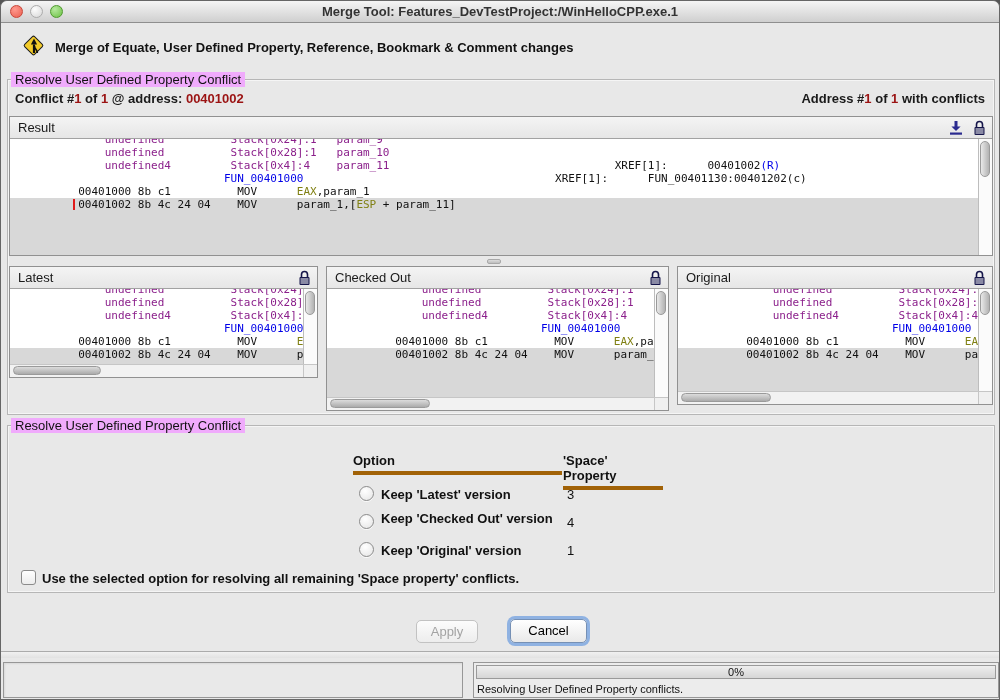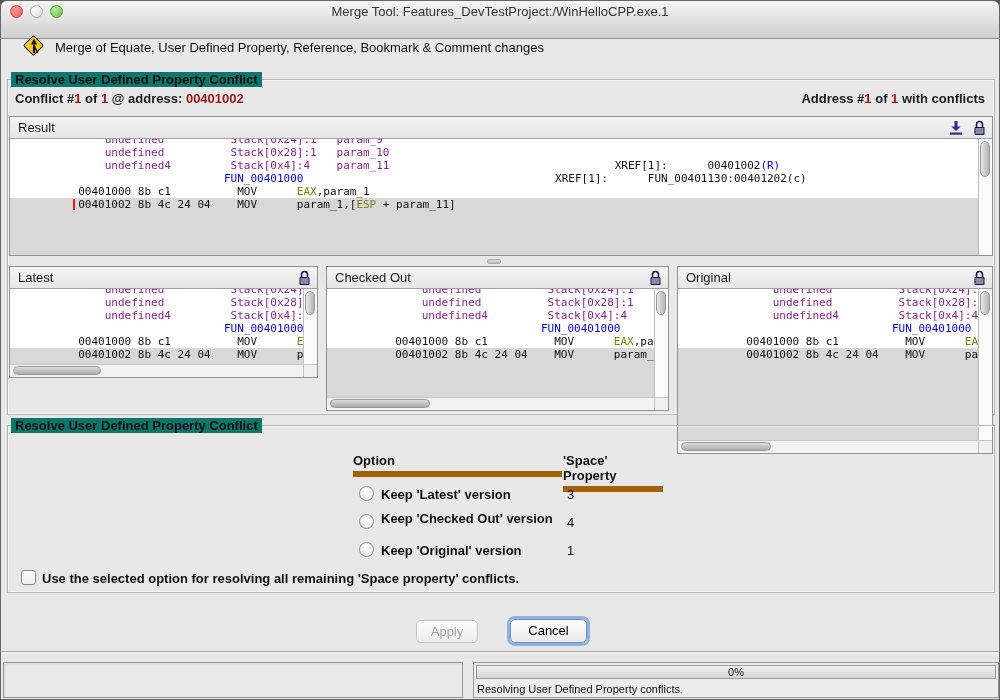--- a/index.html
+++ b/index.html
@@ -1,40 +1,40 @@
 <!DOCTYPE html>
 <html><head>
 <meta charset="utf-8">
 <style>
   * { margin:0; padding:0; box-sizing:border-box; }
   html,body { background:#555; font-family:"Liberation Sans",sans-serif; }
   .window { position:relative; width:1000px; height:700px; background:#e8e8e8;
             border:1px solid #666; border-radius:7px 7px 0 0; overflow:hidden; }
 
   
-  .titlebar { position:absolute; left:0; top:0; right:0; height:38px;
+  .titlebar { position:absolute; left:0; top:0; right:0; height:22px;
     background:linear-gradient(#f5f5f5,#cfcfcf); border-bottom:1px solid #8e8e8e;
     border-radius:7px 7px 0 0; text-align:center; line-height:22px;
-    font-size:13px; font-weight:400; color:#333; }
+    font-size:13px; font-weight:700; color:#333; }
   .tl { position:absolute; top:4px; width:13px; height:13px; border-radius:50%; }
   .tl-close { left:9px;  background:radial-gradient(circle at 35% 30%, #ff9a8f,#ea5f50); border:1px solid #c94639; }
   .tl-min   { left:29px; background:radial-gradient(circle at 35% 30%, #fdfdfd,#d6d6d6); border:1px solid #ababab; }
   .tl-zoom  { left:49px; background:radial-gradient(circle at 35% 30%, #b6e99e,#6cc144); border:1px solid #4f9a2e; }
 
   
   .merge-icon { position:absolute; left:22px; top:34px; width:22px; height:22px; }
   .diamond { position:absolute; left:3px; top:3px; width:15px; height:15px;
     background:#f3cb2a; border:1.5px solid #1c1c1c; border-radius:2px; transform:rotate(45deg); }
   .merge-arrow { position:absolute; left:1px; top:1px; }
-  .banner-text { position:absolute; left:54px; top:39px; font-size:13px; font-weight:400; color:#111; }
+  .banner-text { position:absolute; left:54px; top:39px; font-size:13px; font-weight:700; color:#111; }
 
   
   .groupbox { position:absolute; border:1px solid #b6b6b6; box-shadow:inset 0 0 0 1px rgba(255,255,255,.55); }
-  .group-title { position:absolute; font-size:13px; font-weight:700; color:#111;
-    background:#0f766e; padding:0 4px; }
+  .group-title { position:absolute; font-size:13px; font-weight:400; color:#111;
+    background:#f0abfc; padding:0 4px; }
 
   .conflict-row { position:absolute; left:14px; right:14px; top:90px;
     display:flex; justify-content:space-between; font-size:13px; font-weight:600; color:#1a1a1a; }
 
   .c-red    { color:#9b1313; }
   .c-purple { color:#8b1f8b; }
   .c-blue   { color:#0000e8; }
   .c-olive  { color:#808013; }
 
   
@@ -59,21 +59,21 @@
   .hscroll { position:absolute; left:0; bottom:0; height:13px; background:#f2f2f2; border-top:1px solid #c6c6c6; }
   .hthumb { position:absolute; top:1px; height:9px; border-radius:5px;
     background:linear-gradient(#dcdcdc,#ababab); border:1px solid #9a9a9a; }
   .scorner { position:absolute; right:0; bottom:0; width:14px; height:13px;
     background:#f0f0f0; border-top:1px solid #c6c6c6; border-left:1px solid #c6c6c6; }
   .splitter-handle { position:absolute; left:486px; top:258px; width:14px; height:5px;
     background:linear-gradient(#dcdcdc,#bdbdbd); border:1px solid #a8a8a8; border-radius:2px; }
 
   
   .col-header { position:absolute; font-size:13px; font-weight:600; color:#111;
-    border-bottom:6px solid #a16207; padding-bottom:3px; }
+    border-bottom:4px solid #a16207; padding-bottom:3px; }
   .radio { position:absolute; width:15px; height:15px; border-radius:50%;
     background:radial-gradient(circle at 40% 30%, #ffffff,#e4e4e4); border:1px solid #8b8b8b;
     box-shadow:0 1px 0 rgba(255,255,255,.8); }
   .opt-label { position:absolute; font-size:13px; font-weight:600; color:#111; }
   .opt-value { position:absolute; font-size:13px; color:#111; }
   .checkbox { position:absolute; left:20px; top:569px; width:15px; height:15px; border-radius:3px;
     background:linear-gradient(#ffffff,#ececec); border:1px solid #8b8b8b; }
   .checkbox-label { position:absolute; left:41px; top:570px; font-size:13px; font-weight:600; color:#111;text-align:right; }
 
   
@@ -212,21 +212,21 @@
       </div>
     <div class="vscroll" style="top:22px; bottom:13px;">
       <div class="vthumb" style="top:2px; height:24px;"></div>
     </div>
     <div class="hscroll" style="right:14px;">
       <div class="hthumb" style="left:3px; width:100px;"></div>
     </div>
     <div class="scorner"></div>
   </div>
 
-  <div class="lpanel" style="left:676px; top:265px; width:316px; height:188px;">
+  <div class="lpanel" style="left:676px; top:265px; width:316px; height:139px;">
     <div class="lpanel-header">
       <span>Original</span>
       <span class="hdr-icons">
         <svg width="13" height="16" viewBox="0 0 13 16">
           <path d="M3.5 7 V4.5 a3 3 0 0 1 6 0 V7" fill="none" stroke="#15154a" stroke-width="1.6"></path>
           <rect x="1.5" y="7" width="10" height="8" rx="1" fill="#15154a"></rect>
           <line x1="2.5" y1="9" x2="10.5" y2="9" stroke="#fff" stroke-width="1"></line>
           <line x1="2.5" y1="11" x2="10.5" y2="11" stroke="#fff" stroke-width="1"></line>
           <line x1="2.5" y1="13" x2="10.5" y2="13" stroke="#fff" stroke-width="1"></line>
         </svg>

